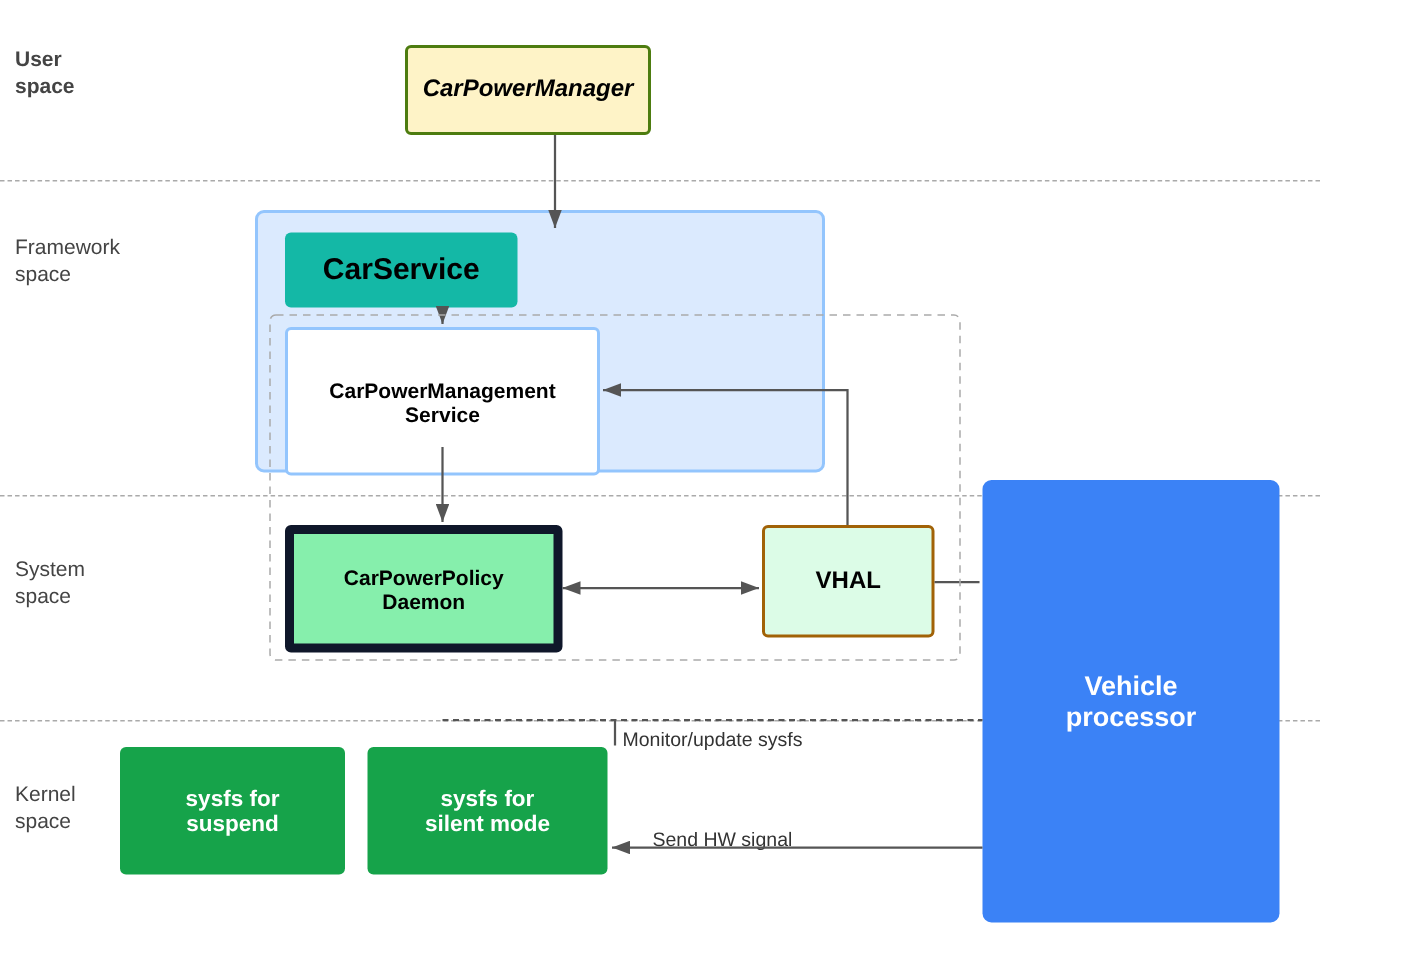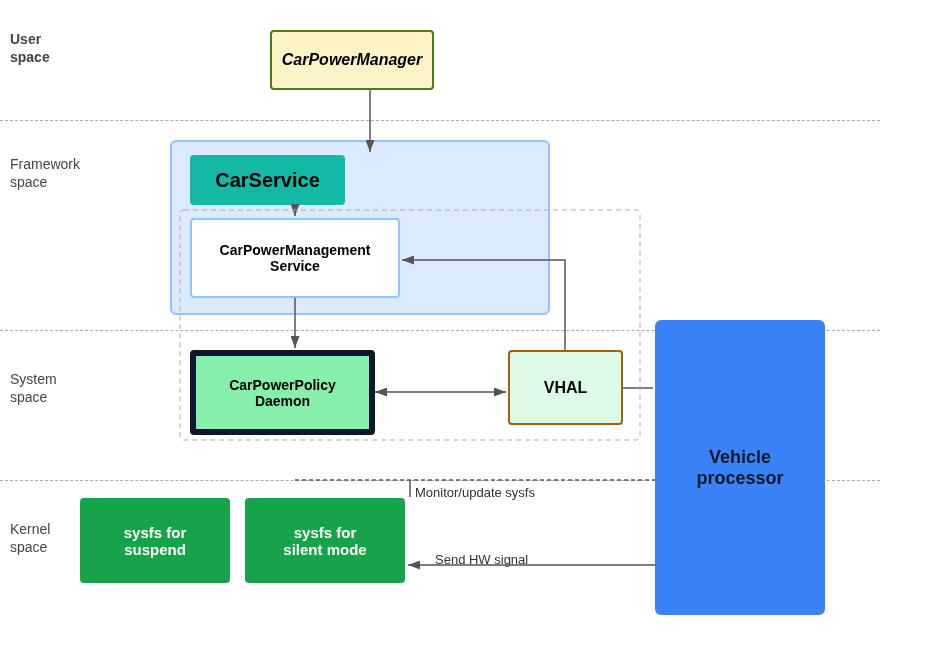--- a/index.html
+++ b/index.html
@@ -73,33 +73,33 @@
   <div class="box" style="top:30px;left:270px;width:164px;height:60px;background:#fef3c7;border:2px solid #4d7c0f;font-size:16px;font-style:italic;">
     <span>CarPowerManager</span>
   </div>
 
   <div class="box" style="top:140px;left:170px;width:380px;height:175px;background:#dbeafe;border:2px solid #93c5fd;border-radius:6px;"></div>
 
   <div class="box" style="top:155px;left:190px;width:155px;height:50px;background:#14b8a6;border:none;font-size:20px;">
     <span>CarService</span>
   </div>
 
-  <div class="box" style="top:218px;left:190px;width:210px;height:80px;background:#fff;border:2px solid #93c5fd;font-size:14px;border-radius:4px;">
+  <div class="box" style="top:218px;left:190px;width:210px;height:99px;background:#fff;border:2px solid #93c5fd;font-size:14px;border-radius:4px;">
     <span>CarPowerManagement<br>Service</span>
   </div>
 
   <div class="box" style="top:350px;left:190px;width:185px;height:85px;background:#86efac;border:6px solid #0f172a;font-size:14px;border-radius:4px;">
     <span>CarPowerPolicy<br>Daemon</span>
   </div>
 
   <div class="box" style="top:350px;left:508px;width:115px;height:75px;background:#dcfce7;border:2px solid #a16207;font-size:16px;border-radius:4px;">
     <span>VHAL</span>
   </div>
 
-  <div class="box" style="top:320px;left:655px;width:170px;height:295px;background:#3b82f6;border:none;font-size:18px;border-radius:6px;color:#0f172a;">
+  <div class="box" style="top:320px;left:655px;width:198px;height:295px;background:#3b82f6;border:none;font-size:18px;border-radius:6px;color:#ffffff;">
     <span>Vehicle<br>processor</span>
   </div>
 
   <div class="box" style="top:498px;left:80px;width:150px;height:85px;background:#16a34a;border:none;font-size:15px;border-radius:4px;color:#fff;">
     <span>sysfs for<br>suspend</span>
   </div>
 
   <div class="box" style="top:498px;left:245px;width:160px;height:85px;background:#16a34a;border:none;font-size:15px;border-radius:4px;color:#fff;">
     <span>sysfs for<br>silent mode</span>
   </div>

